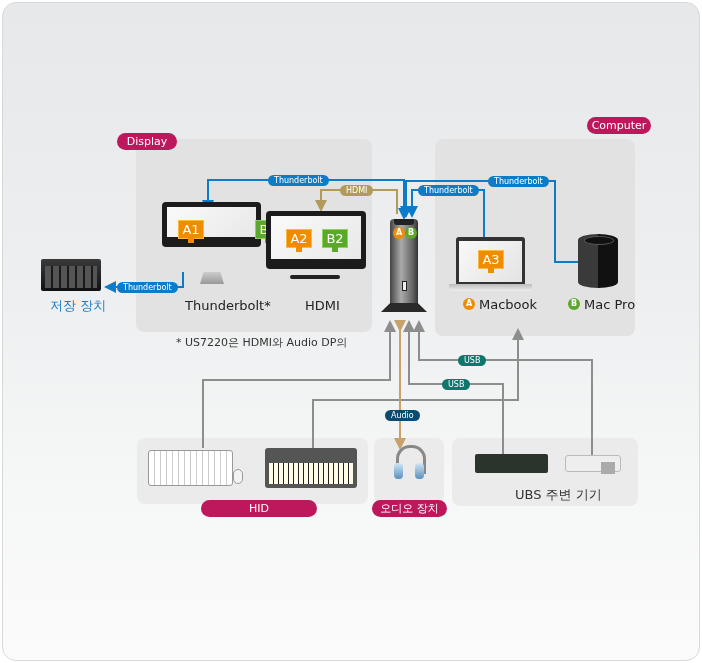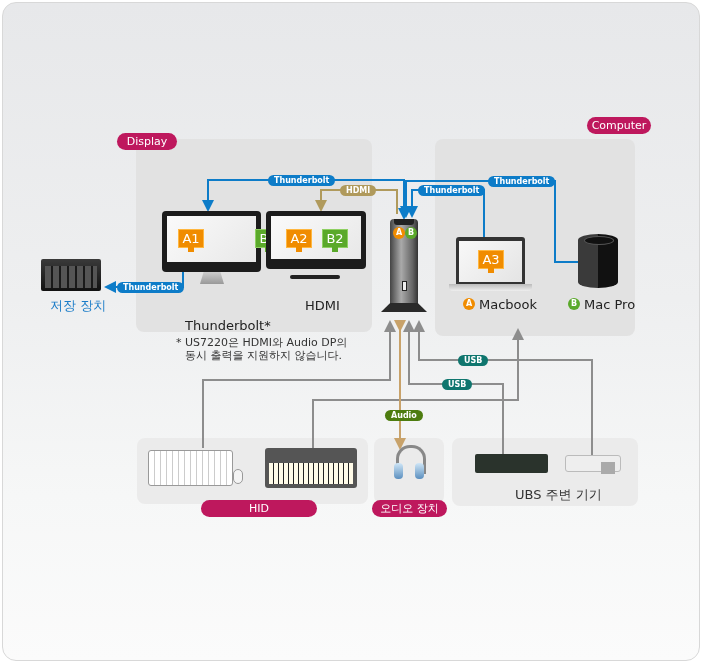--- a/index.html
+++ b/index.html
@@ -3,25 +3,25 @@
 <meta charset="utf-8">
 <style>
   html,body{margin:0;padding:0;}
   body{width:702px;height:663px;position:relative;overflow:hidden;background:#fff;font-family:"DejaVu Sans","Liberation Sans",sans-serif;}
   .frame{position:absolute;left:2px;top:2px;width:696px;height:657px;border:1px solid #d8d8d8;border-radius:14px;
     background:linear-gradient(#e7e8ea 0%,#eeeff0 45%,#f6f7f7 75%,#fbfbfb 100%);overflow:hidden;}
   .panel{position:absolute;background:#e2e2e2;border-radius:8px;}
   .panel.light{background:#ebebeb;}
   .pill{position:absolute;background:#be185d;color:#fff;font-size:11px;border-radius:10px;text-align:center;line-height:17px;}
   .lbl{position:absolute;font-size:13px;color:#222;white-space:nowrap;}
-  .tag{position:absolute;color:#fff;font-size:8px;font-weight:bold;border-radius:7px;line-height:11px;padding:0 6px;white-space:nowrap;}
+  .tag{position:absolute;color:#fff;font-size:8px;font-weight:normal;border-radius:7px;line-height:11px;padding:0 6px;white-space:nowrap;}
   .tag.tb{background:#0d7cc8;}
   .tag.hdmi{background:#b09a5c;}
   .tag.usb{background:#0f766e;}
-  .tag.audio{background:#4d7c0f;}
+  .tag.audio{background:#0c4a6e;}
   svg.wires{position:absolute;left:0;top:0;}
   .monitor{position:absolute;background:#1c1c1c;border-radius:4px;}
   .monitor .screen{position:absolute;left:5px;top:5px;right:5px;bottom:10px;background:linear-gradient(135deg,#fafafa,#e8e8e8);}
   .mini{position:absolute;width:24px;height:17px;color:#fff;font-size:13px;line-height:17px;text-align:center;}
   .mini.a{background:#f08c00;border:1px solid #ffb740;}
   .mini.b{background:#5aa92a;border:1px solid #8fd062;}
   .mini::after{content:"";position:absolute;left:9px;bottom:-5px;width:6px;height:5px;background:inherit;}
   .badge{position:absolute;width:12px;height:12px;border-radius:6px;color:#fff;font-size:8px;font-weight:bold;text-align:center;line-height:12px;}
   .badge.a{background:#f08c00;}
   .badge.b{background:#5aa92a;}
@@ -91,27 +91,27 @@
 <div class="tag tb" style="left:117px;top:282px;">Thunderbolt</div>
 <div class="tag usb" style="left:458px;top:355px;">USB</div>
 <div class="tag usb" style="left:442px;top:379px;">USB</div>
 <div class="tag audio" style="left:385px;top:410px;">Audio</div>
 
 <div style="position:absolute;left:41px;top:259px;width:60px;height:32px;background:linear-gradient(#3a3a3a,#111);border-radius:2px;">
   <div style="position:absolute;left:4px;top:7px;right:4px;bottom:3px;background:repeating-linear-gradient(90deg,#555 0 6px,#1a1a1a 6px 8px);"></div>
 </div>
 <div class="lbl" style="left:50px;top:297px;color:#1a7cc8;">저장 장치</div>
 
-<div class="monitor" style="left:162px;top:211px;width:99px;height:61px;">
+<div class="monitor" style="left:162px;top:202px;width:99px;height:45px;">
   <div class="screen"></div>
   <div class="mini a" style="left:16px;top:18px;">A1</div>
   <div class="mini b" style="left:53px;top:18px;margin-left:40px;">B1</div>
 </div>
 <div style="position:absolute;left:200px;top:272px;width:24px;height:12px;background:linear-gradient(#ccc,#999);clip-path:polygon(15% 0,85% 0,100% 100%,0 100%);"></div>
-<div class="lbl" style="left:185px;top:298px;margin-top:20px;">Thunderbolt*</div>
+<div class="lbl" style="left:185px;top:298px;">Thunderbolt*</div>
 
 <div class="monitor" style="left:266px;top:211px;width:100px;height:58px;">
   <div class="screen"></div>
   <div class="mini a" style="left:20px;top:18px;text-align:center;">A2</div>
   <div class="mini b" style="left:56px;top:18px;">B2</div>
 </div>
 <div style="position:absolute;left:290px;top:275px;width:50px;height:4px;background:#222;border-radius:2px;"></div>
 <div class="lbl" style="left:305px;top:298px;">HDMI</div>
 
 <div style="position:absolute;left:390px;top:219px;width:28px;height:86px;background:linear-gradient(90deg,#444,#aaa 40%,#666 80%,#333);border-radius:4px 4px 0 0;">
@@ -132,21 +132,20 @@
 
 <div style="position:absolute;left:578px;top:234px;width:40px;height:54px;background:linear-gradient(90deg,#3a3a3a 0 50%,#111 50% 100%);border-radius:20px/6px;">
   <div style="position:absolute;left:6px;top:2px;width:28px;height:7px;background:#111;border-radius:50%;border:1px solid #555;"></div>
 </div>
 <div class="badge b" style="left:568px;top:298px;">B</div>
 <div class="lbl" style="left:584px;top:297px;">Mac Pro</div>
 
 <div class="note" style="left:176px;top:336px;">
   <span>*</span>
   <span>US7220은 HDMI와 Audio DP의</span><br>
-  <span style="padding-left:9px;">동시 출력을 지원하지 않습니다.</span>
 </div>
 
 <div style="position:absolute;left:148px;top:450px;width:83px;height:34px;background:repeating-linear-gradient(90deg,#fff 0 5px,#ccc 5px 6px);border:1px solid #999;border-radius:3px;"></div>
 <div style="position:absolute;left:233px;top:469px;width:8px;height:13px;background:#f4f4f4;border:1px solid #999;border-radius:5px;"></div>
 <div style="position:absolute;left:265px;top:448px;width:92px;height:40px;background:#555;border-radius:3px;">
   <div style="position:absolute;left:4px;top:15px;right:4px;bottom:4px;background:repeating-linear-gradient(90deg,#fffbe8 0 4px,#222 4px 5px);"></div>
 </div>
 
 <div style="position:absolute;left:394px;top:445px;width:30px;height:48px;">
   <div style="position:absolute;left:2px;top:0;width:24px;height:26px;border:3px solid #888;border-bottom:none;border-radius:14px 14px 0 0;"></div>

